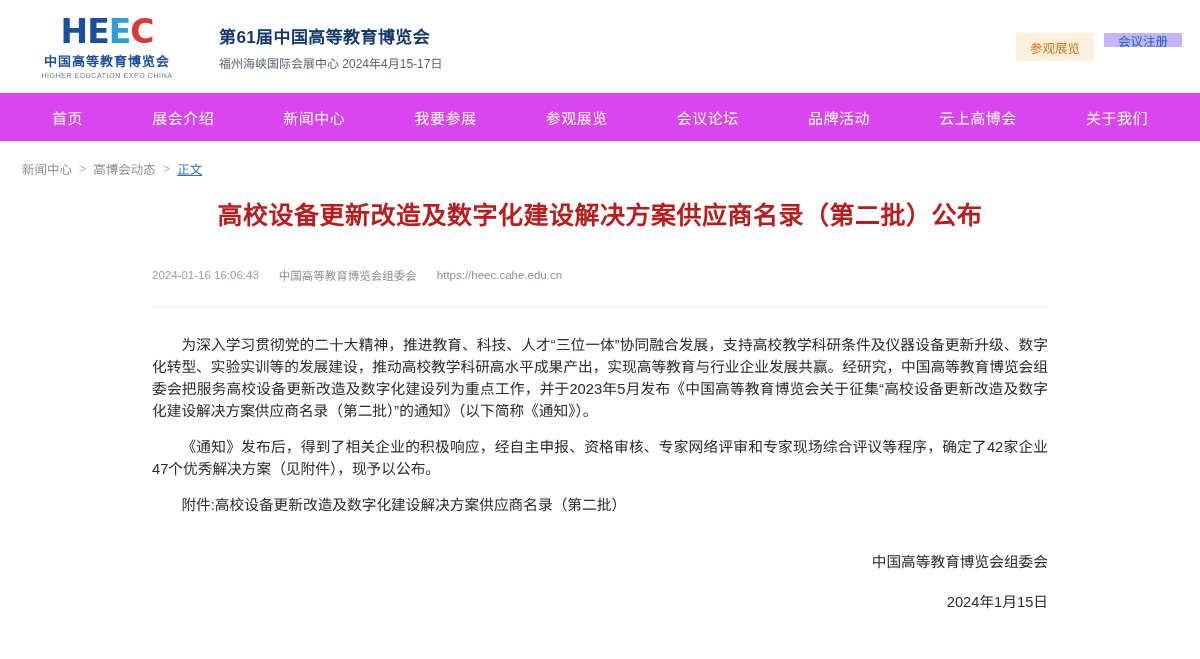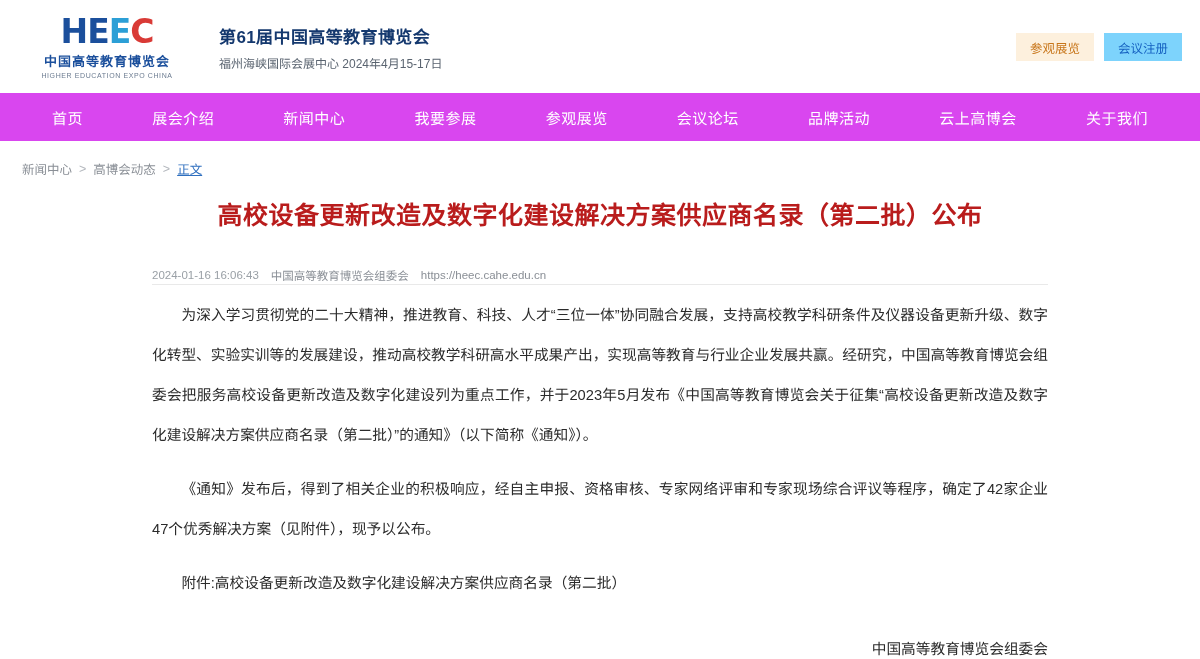--- a/index.html
+++ b/index.html
@@ -112,22 +112,22 @@
   .btn-visit {
     width: 78px; height: 28px;
     background: #fdf0dd;
     color: #c8761a;
     font-size: 12.5px;
     border: none;
     display: flex; align-items: center; justify-content: center;
     cursor: pointer;
   }
   .btn-reg {
-    width: 78px; height: 28px;
-    background: #7dd3fc;
+    width: 78px; height: 14px;
+    background: #c4b5fd;
     color: #1460c0;
     font-size: 12.5px;
     border: none;
     display: flex; align-items: center; justify-content: center;
     cursor: pointer;
   }
 
   
   .nav {
     height: 48px;
@@ -164,35 +164,35 @@
   }
   .title {
     text-align: center;
     font-size: 25px;
     font-weight: bold;
     color: #b91c1c;
     letter-spacing: 0.5px;
   }
   .meta {
     margin-top: 36px;
-    padding-bottom: 1px;
+    padding-bottom: 24px;
     border-bottom: 1px solid #e9e9e9;
     font-size: 11.5px;
     color: #9aa0a6;
     display: flex;
     align-items: center;
-    gap: 12px;
+    gap: 20px;
   }
   .meta .src { color: #8a8f96; }
   .meta .url { color: #8a8f96; }
 
   .body-text {
-    margin-top: 10px;
+    margin-top: 26px;
     font-size: 14.7px;
-    line-height: 40px;
+    line-height: 22px;
     color: #2b2b2b;
     text-align: justify;
   }
   .body-text p { margin: 0 0 14px 0; text-indent: 2em; }
   .attach { margin-top: 4px; text-indent: 2em; font-size: 14.7px; color: #2b2b2b; }
 
   .sign {
     margin-top: 26px;
     text-align: right;
     font-size: 14.7px;

